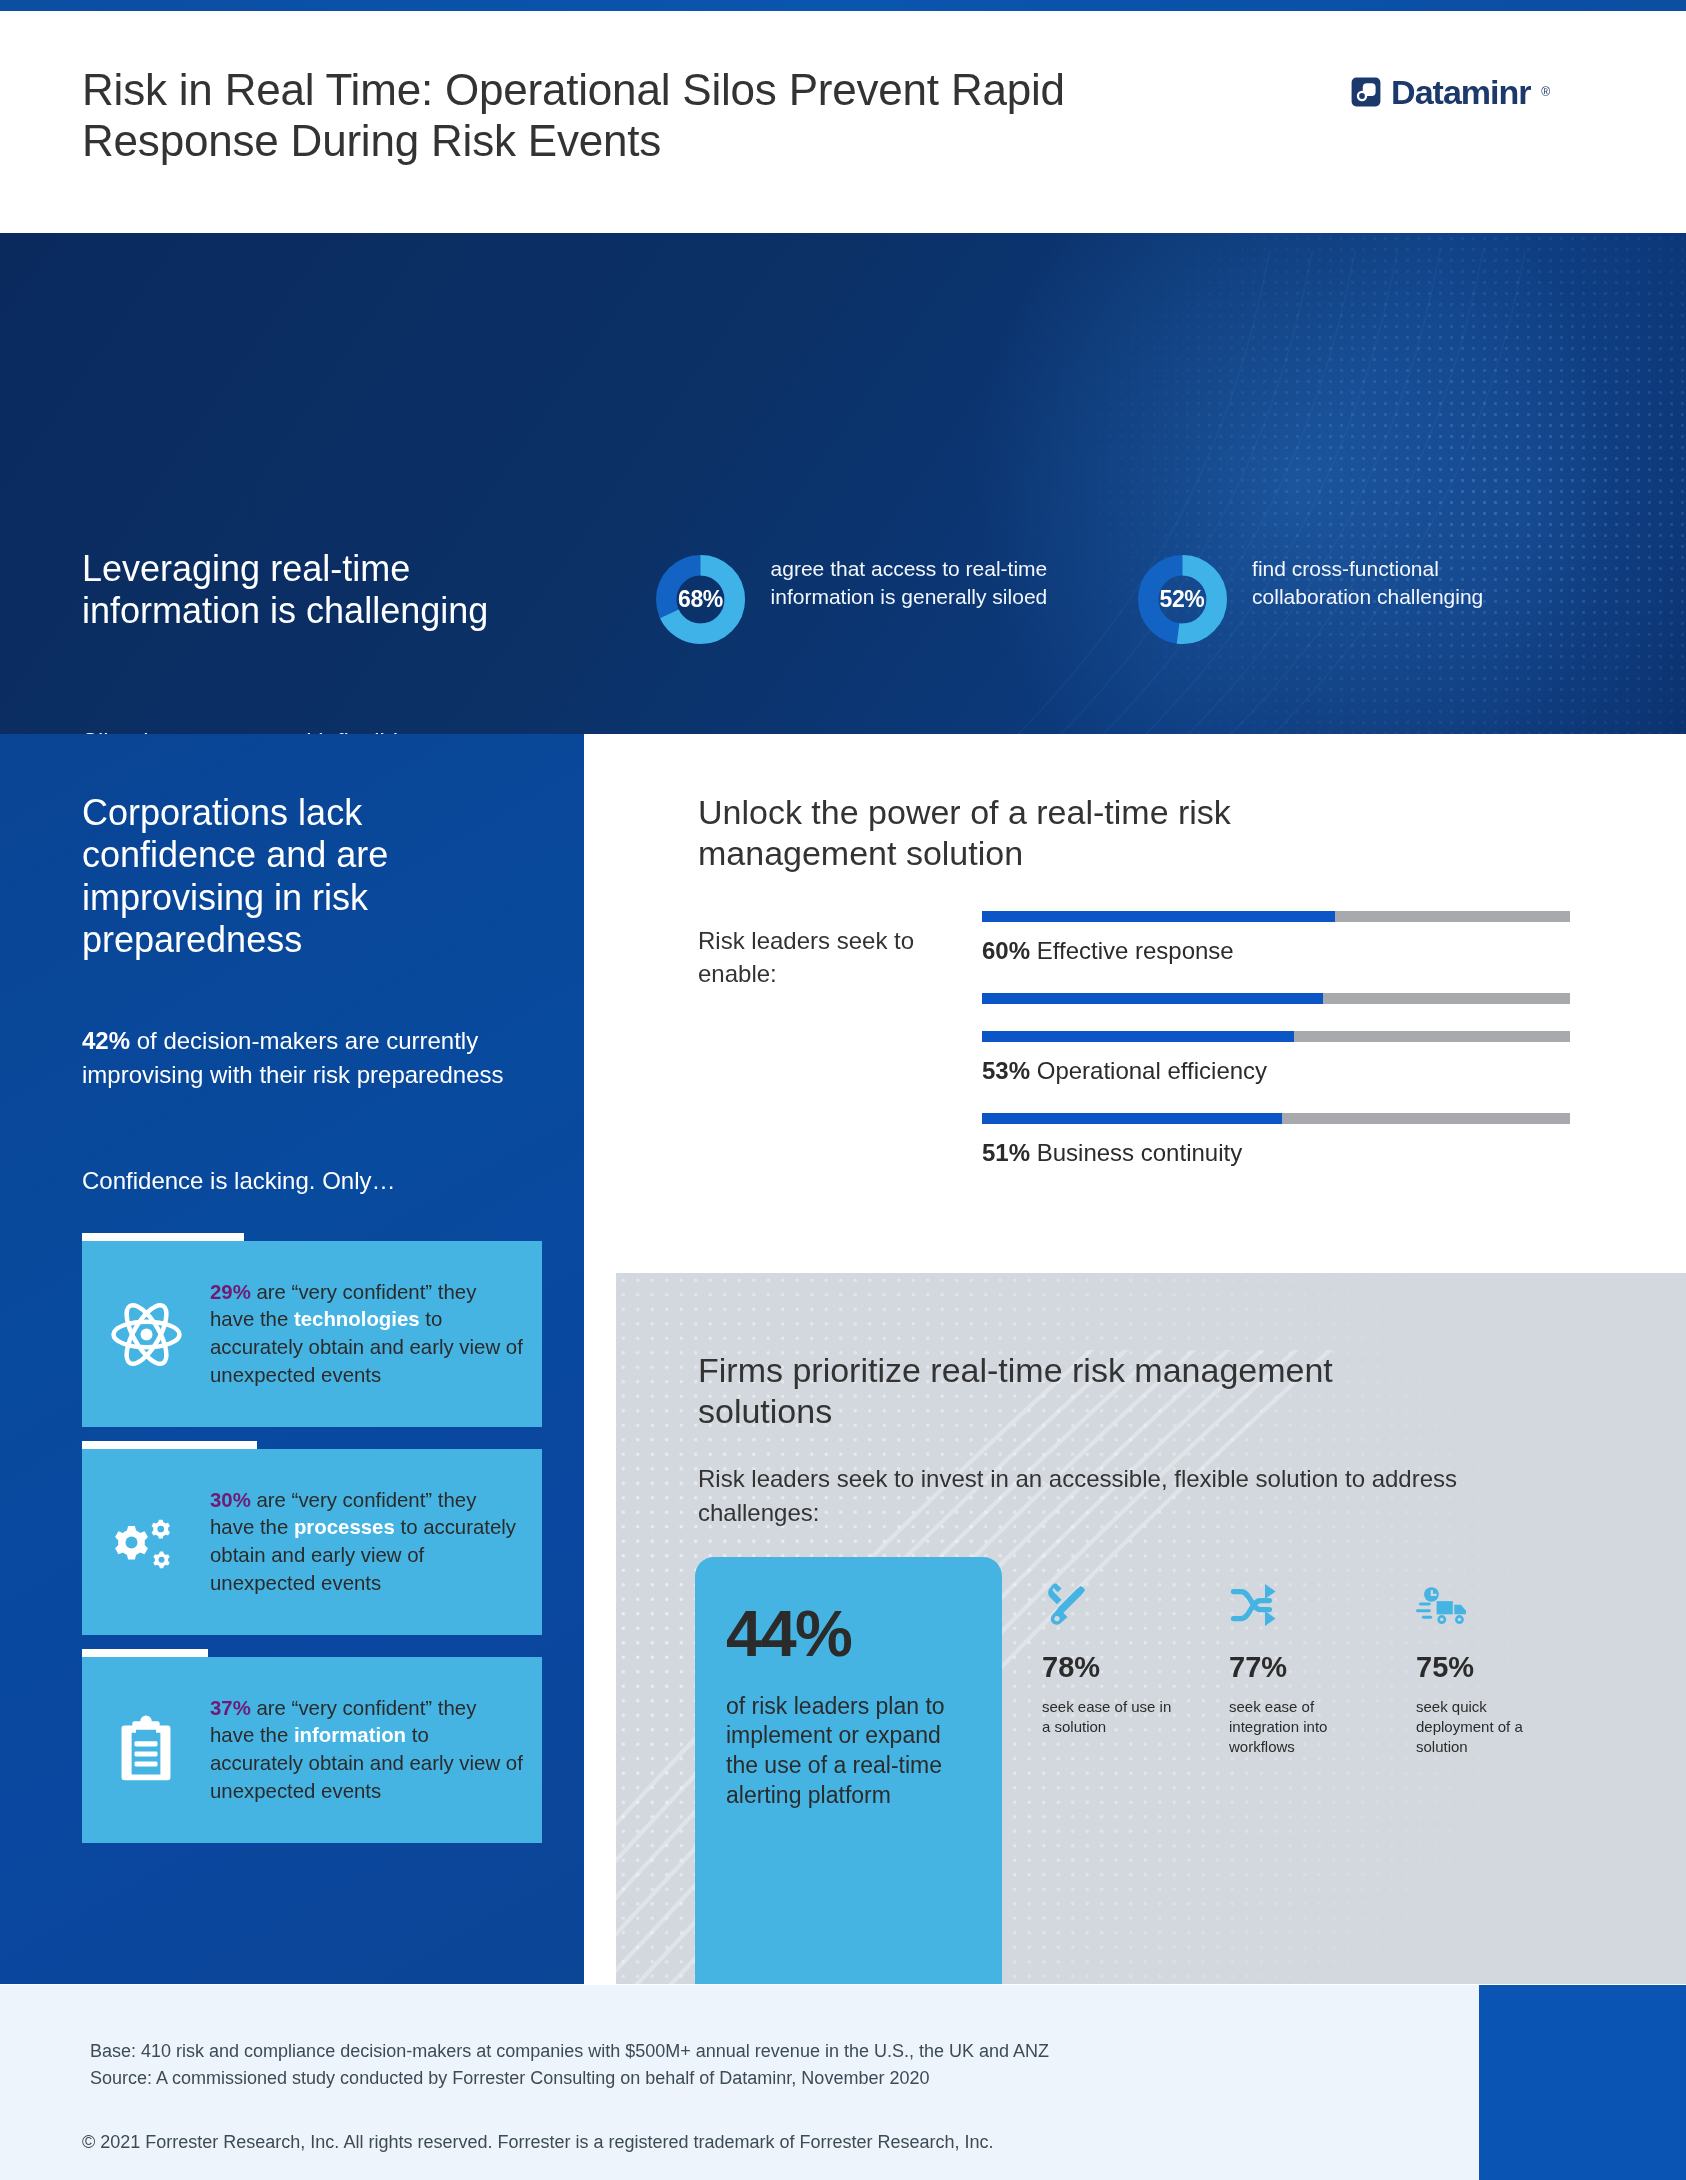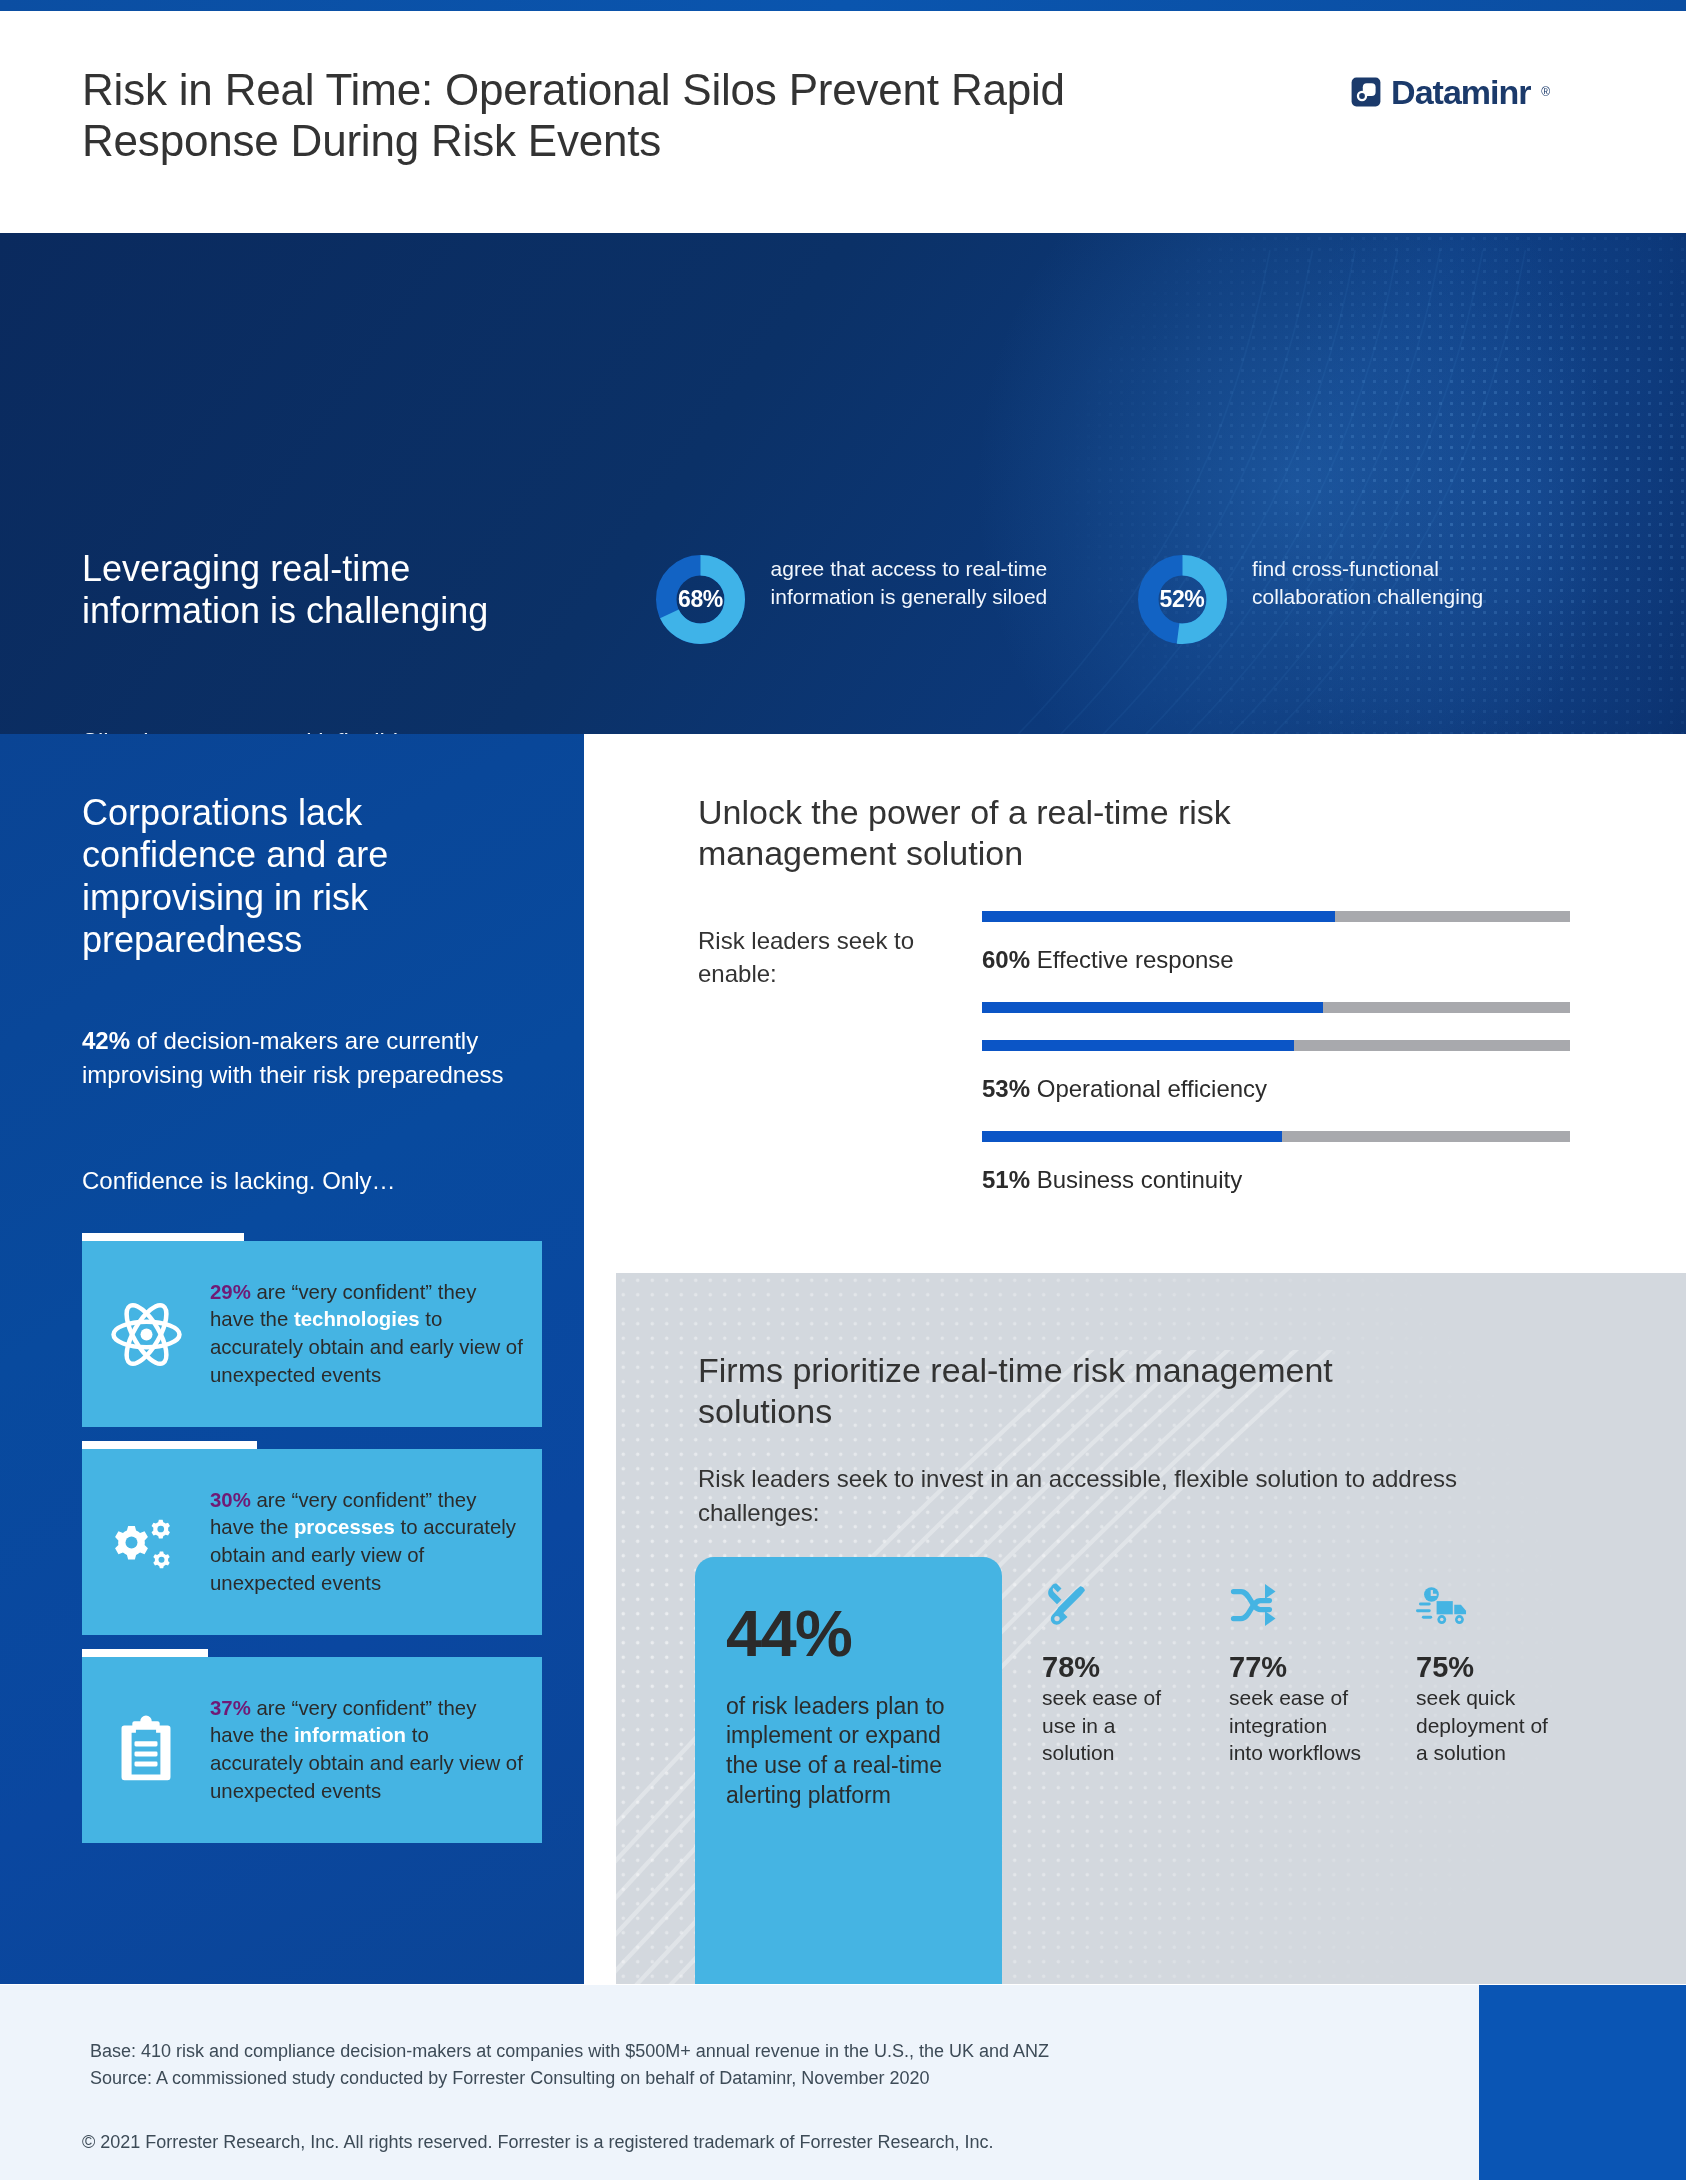--- a/index.html
+++ b/index.html
@@ -78,21 +78,21 @@
   
   .unlock{position:absolute;left:616px;top:0;width:1071px;height:539px;background:#fff;}
   .unlock-title{position:absolute;left:82px;top:58px;width:716px;
     font-size:34px;line-height:1.2;color:#333;}
   .unlock-lead{position:absolute;left:82px;top:191px;width:256px;
     font-size:24px;line-height:1.36;color:#333;}
   .bars{position:absolute;left:366px;top:177px;width:596px;}
   .bar-item{margin-bottom:27px;}
   .bar-track{position:relative;width:588px;height:11px;background:#a8a9ad;}
   .bar-fill{position:absolute;left:0;top:0;height:11px;background:#0b55c6;}
-  .bar-label{margin-top:24px;font-size:24px;line-height:1.2;color:#2b2b2b;}
+  .bar-label{margin-top:15px;font-size:24px;line-height:1.2;color:#2b2b2b;}
   .bar-label b{font-weight:bold;}
 
   
   .gray{position:absolute;left:616px;top:539px;width:1071px;height:711px;
     background:#d3d8de;overflow:hidden;}
   .gray-tex{position:absolute;inset:0;opacity:.65;
     background-image:radial-gradient(circle, rgba(255,255,255,.85) 1.8px, transparent 2px);
     background-size:14.5px 14.5px;
     -webkit-mask-image:radial-gradient(ellipse 937px 681px at 85px 358px, #000 0%, rgba(0,0,0,.6) 55%, transparent 92%);
     mask-image:radial-gradient(ellipse 937px 681px at 85px 358px, #000 0%, rgba(0,0,0,.6) 55%, transparent 92%);}
@@ -104,21 +104,21 @@
 
   .card44{position:absolute;left:79px;top:284px;width:307px;height:428px;
     background:#45b4e3;border-radius:19px 19px 0 0;padding:44px 31px 0 31px;}
   .card44-num{font-size:65px;font-weight:bold;color:#2b2b2b;letter-spacing:-1.7px;line-height:1;}
   .card44-txt{margin-top:25.6px;font-size:23px;line-height:1.3;color:#2b2b2b;}
 
   .seek{position:absolute;left:426px;top:300px;width:630px;display:flex;gap:0;}
   .seek-col{width:132px;margin-right:55px;}
   .seek-icon{height:56px;display:flex;align-items:flex-end;}
   .seek-num{margin-top:24px;font-size:29px;font-weight:bold;color:#2b2b2b;line-height:1;}
-  .seek-txt{margin-top:2px;font-size:21px;line-height:1.32;color:#2b2b2b;}
+  .seek-txt{margin-top:15px;font-size:15px;line-height:1.32;color:#2b2b2b;}
 
   
   .footer{position:absolute;left:0;top:1985px;width:1687px;height:196px;background:#eef4fb;}
   .footer-blue{position:absolute;left:1479px;top:0;width:208px;height:196px;background:#0a55b4;}
   .footer-base{position:absolute;left:90px;top:53px;font-size:18px;line-height:1.52;color:#3d4b57;}
   .footer-copy{position:absolute;left:82px;top:145px;font-size:18px;line-height:1.4;color:#3d4b57;}
 </style>
 </head>
 <body>
 

